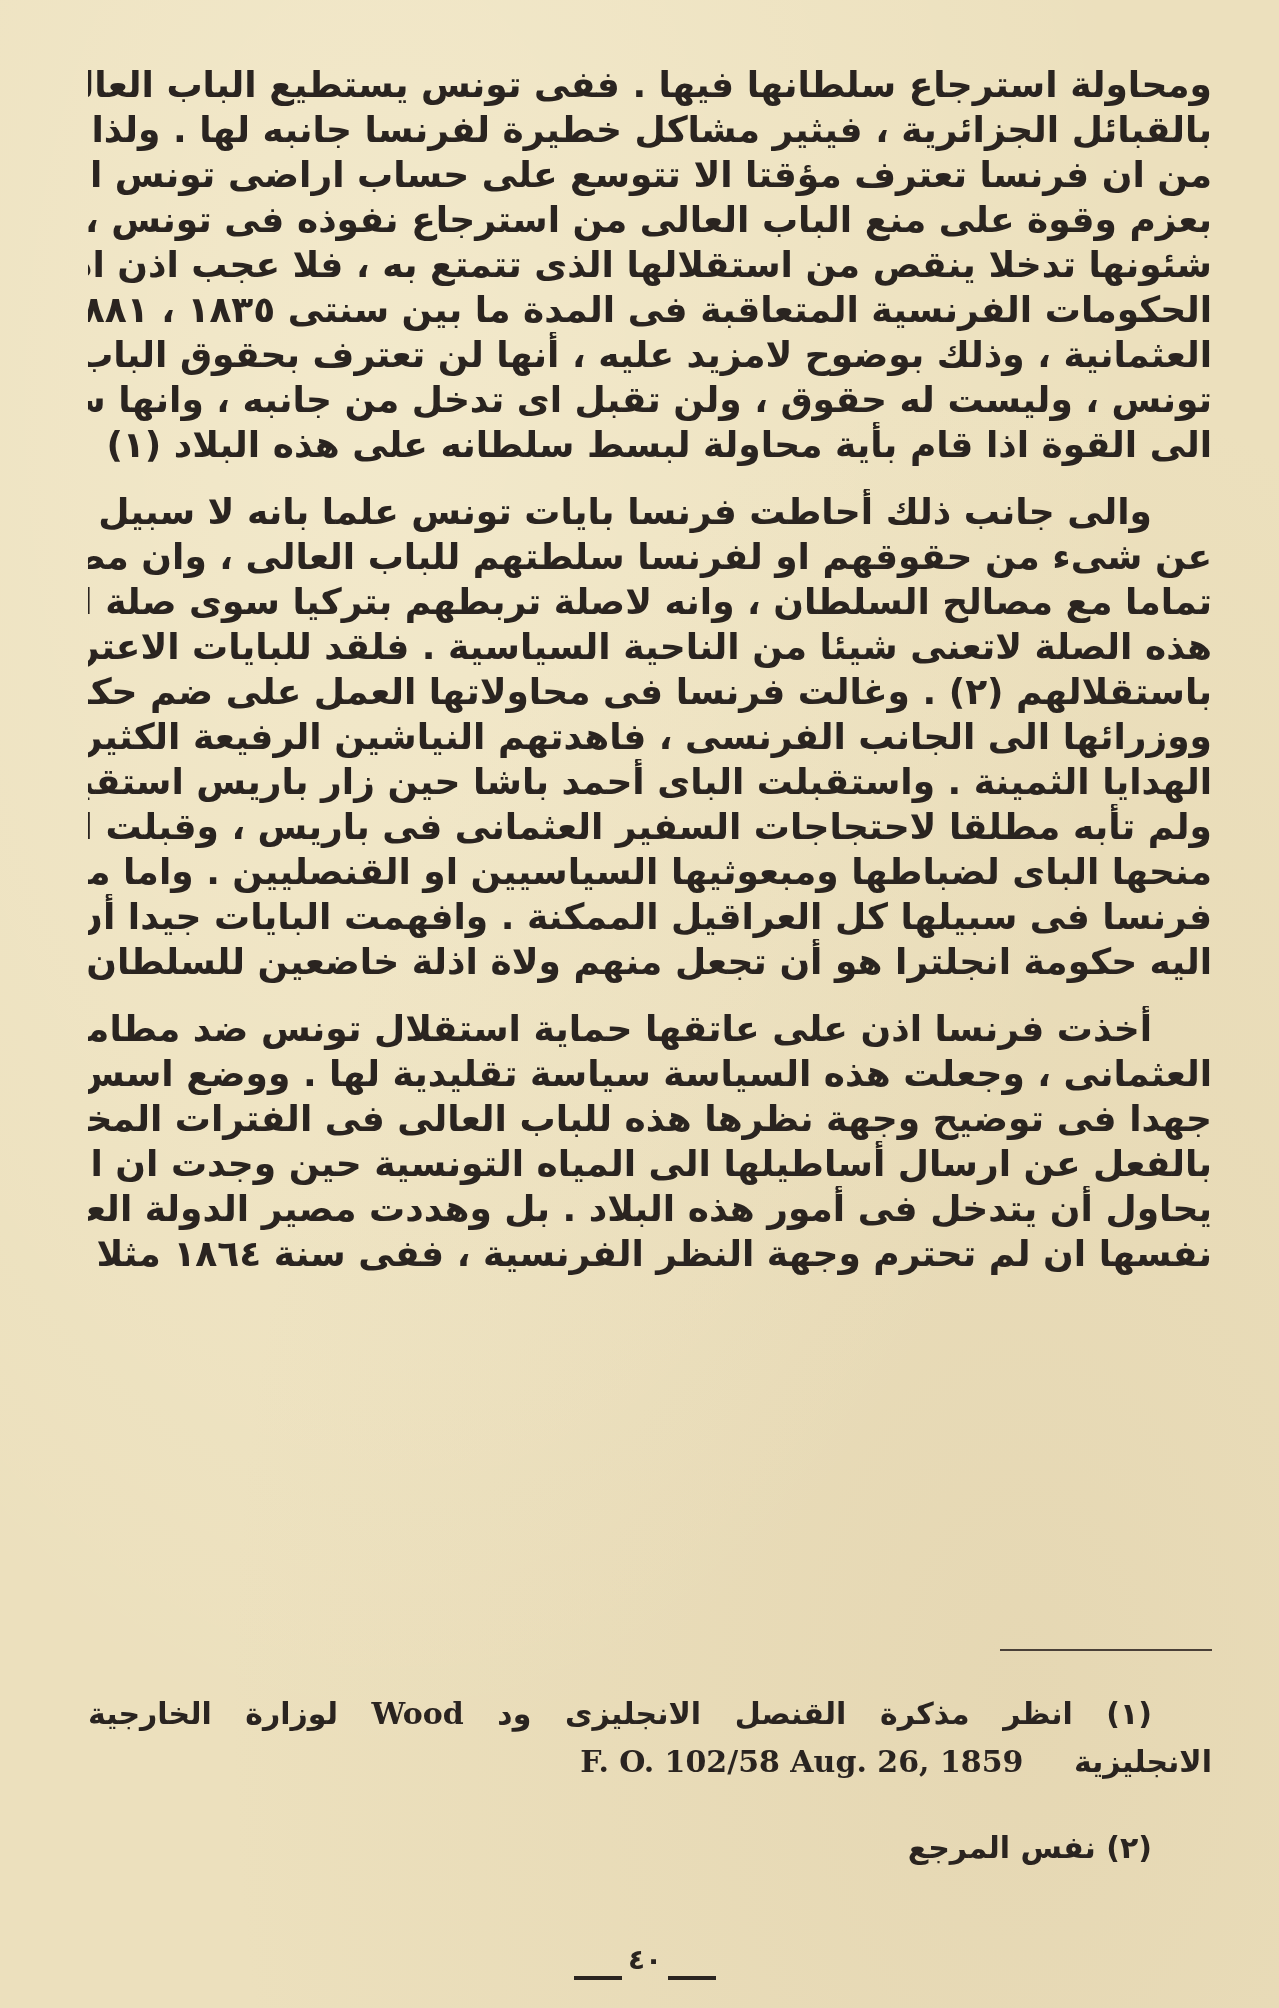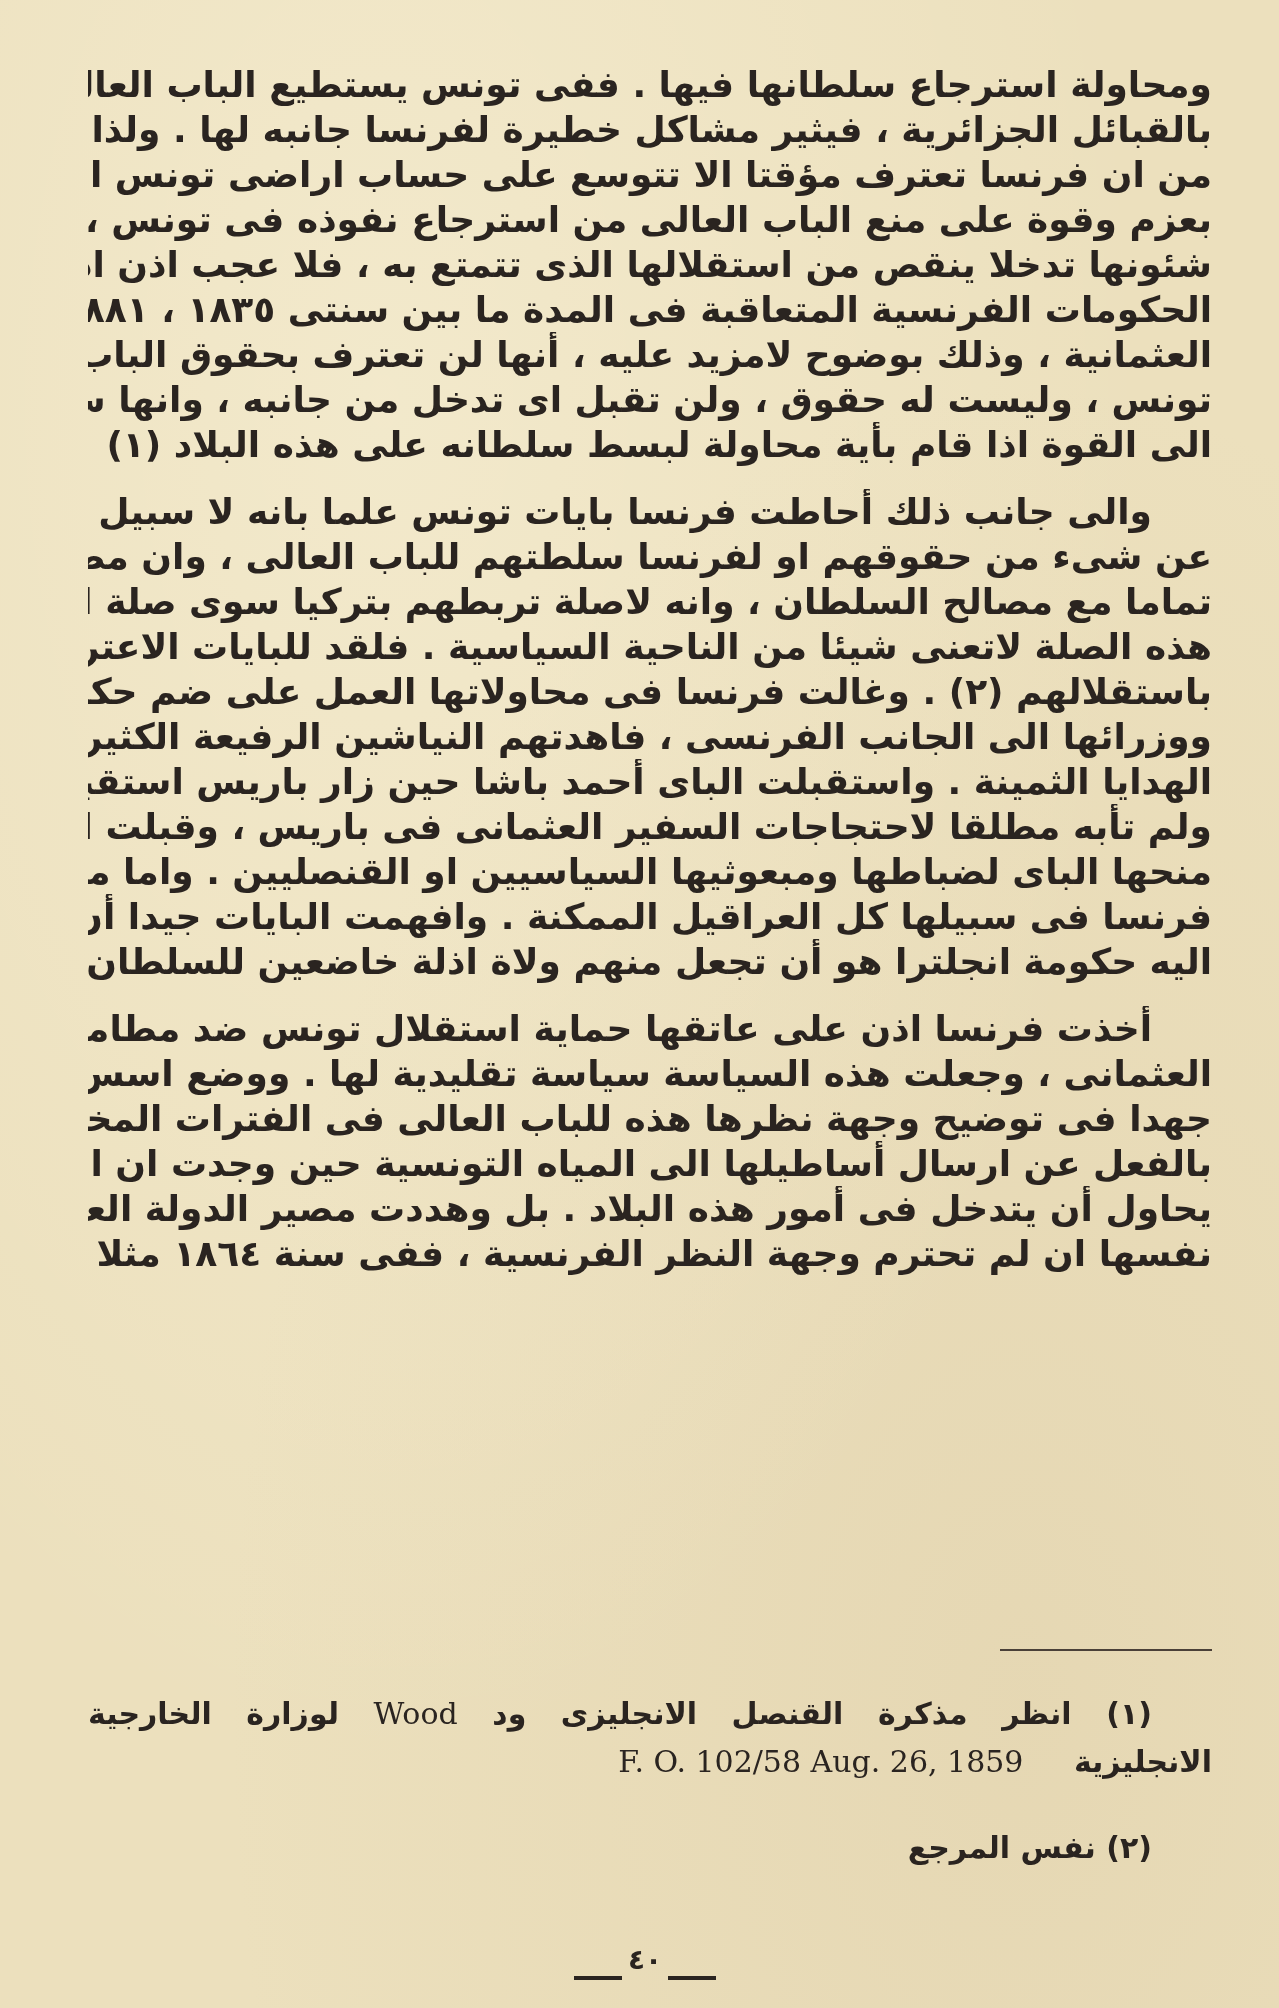--- a/index.html
+++ b/index.html
@@ -66,21 +66,21 @@
       font-weight: bold;
       white-space: nowrap;
     }
     .fn-line.first {
       text-align: justify;
       text-align-last: justify;
       padding-right: 60px;
     }
     .fn-line .latin {
       font-family: "DejaVu Serif", serif;
-      font-weight: normal;
+      font-weight: bold;
       direction: ltr;
       unicode-bidi: isolate;
       display: inline-block;
       font-size: 30px;
     }
     .fn-gap {
       height: 38px;
     }
     .fn-line.second {
       padding-right: 0;

